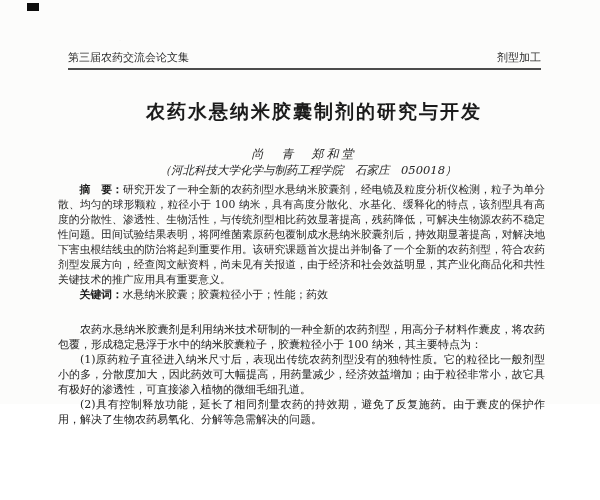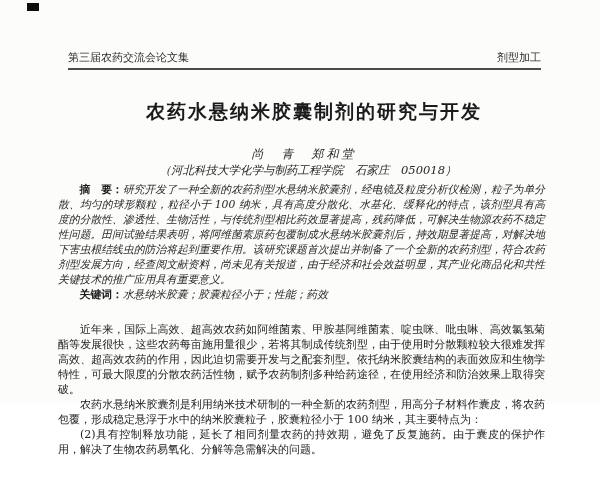--- a/index.html
+++ b/index.html
@@ -46,21 +46,21 @@
     position: absolute; top: 163px; left: 16px; right: 0;
     text-align: center; font-size: 11.5px; font-style: italic;
     color: #262626;
   }
   .abstract-block {
     position: absolute; top: 182px; left: 58px; right: 55px;
     font-size: 10.8px; line-height: 15px;
     text-align: justify; color: #272727;
   }
   .abstract-block p { margin: 0; text-indent: 2em; }
-  .kai { font-style: italic; }
+  .kai { }
   .label {
     font-style: normal; font-weight: 700;
     font-family: "DejaVu Sans", sans-serif;
     color: #1d1d1d;
   }
   .body-block {
     position: absolute; top: 322px; left: 58px; right: 55px;
     font-size: 11px; line-height: 15px;
     text-align: justify; color: #222222;
   }
@@ -83,18 +83,18 @@
   <div class="authors">尚　青　郑和堂</div>
 
   <div class="affiliation">（河北科技大学化学与制药工程学院　石家庄　050018）</div>
 
   <div class="abstract-block">
     <p><span class="label">摘　要：</span><span class="kai">研究开发了一种全新的农药剂型水悬纳米胶囊剂，经电镜及粒度分析仪检测，粒子为单分散、均匀的球形颗粒，粒径小于 100 纳米，具有高度分散化、水基化、缓释化的特点，该剂型具有高度的分散性、渗透性、生物活性，与传统剂型相比药效显著提高，残药降低，可解决生物源农药不稳定性问题。田间试验结果表明，将阿维菌素原药包覆制成水悬纳米胶囊剂后，持效期显著提高，对解决地下害虫根结线虫的防治将起到重要作用。该研究课题首次提出并制备了一个全新的农药剂型，符合农药剂型发展方向，经查阅文献资料，尚未见有关报道，由于经济和社会效益明显，其产业化商品化和共性关键技术的推广应用具有重要意义。</span></p>
     <p><span class="label">关键词：</span><span class="kai">水悬纳米胶囊；胶囊粒径小于；性能；药效</span></p>
   </div>
 
   <div class="body-block">
-    <p>近年来，国际上高效、超高效农药如阿维菌素、甲胺基阿维菌素、啶虫咪、吡虫啉、高效氯氢菊酯等发展很快，这些农药每亩施用量很少，若将其制成传统剂型，由于使用时分散颗粒较大很难发挥高效、超高效农药的作用，因此迫切需要开发与之配套剂型。依托纳米胶囊结构的表面效应和生物学特性，可最大限度的分散农药活性物，赋予农药制剂多种给药途径，在使用经济和防治效果上取得突破。</p>
     <p>农药水悬纳米胶囊剂是利用纳米技术研制的一种全新的农药剂型，用高分子材料作囊皮，将农药包覆，形成稳定悬浮于水中的纳米胶囊粒子，胶囊粒径小于 100 纳米，其主要特点为：</p>
+    <p>(1)原药粒子直径进入纳米尺寸后，表现出传统农药剂型没有的独特性质。它的粒径比一般剂型小的多，分散度加大，因此药效可大幅提高，用药量减少，经济效益增加；由于粒径非常小，故它具有极好的渗透性，可直接渗入植物的微细毛细孔道。</p>
     <p>(2)具有控制释放功能，延长了相同剂量农药的持效期，避免了反复施药。由于囊皮的保护作用，解决了生物农药易氧化、分解等急需解决的问题。</p>
   </div>
 
 </div>
 
 </body></html>

